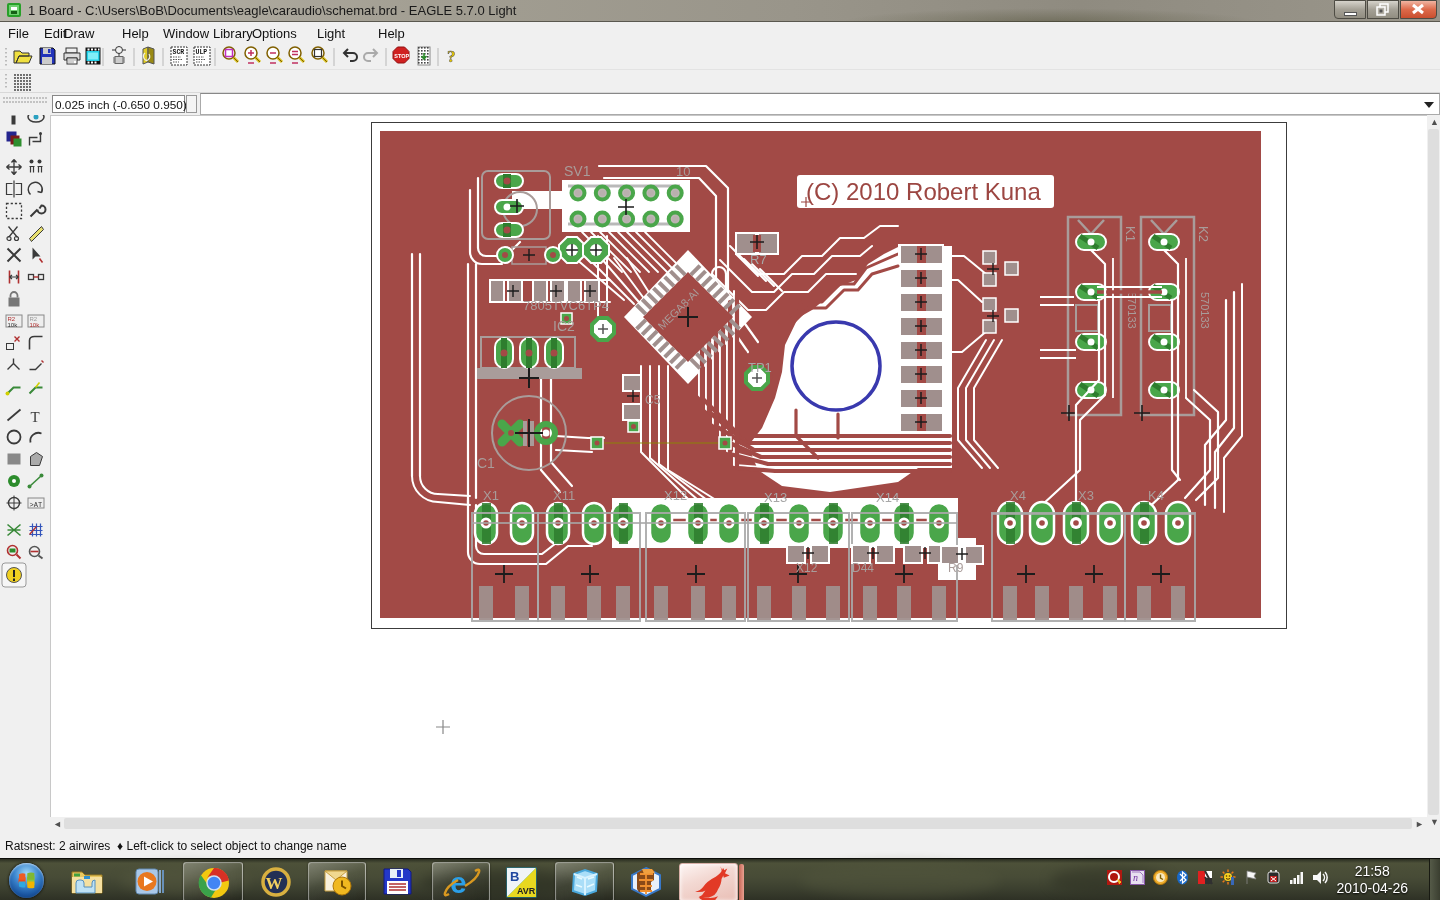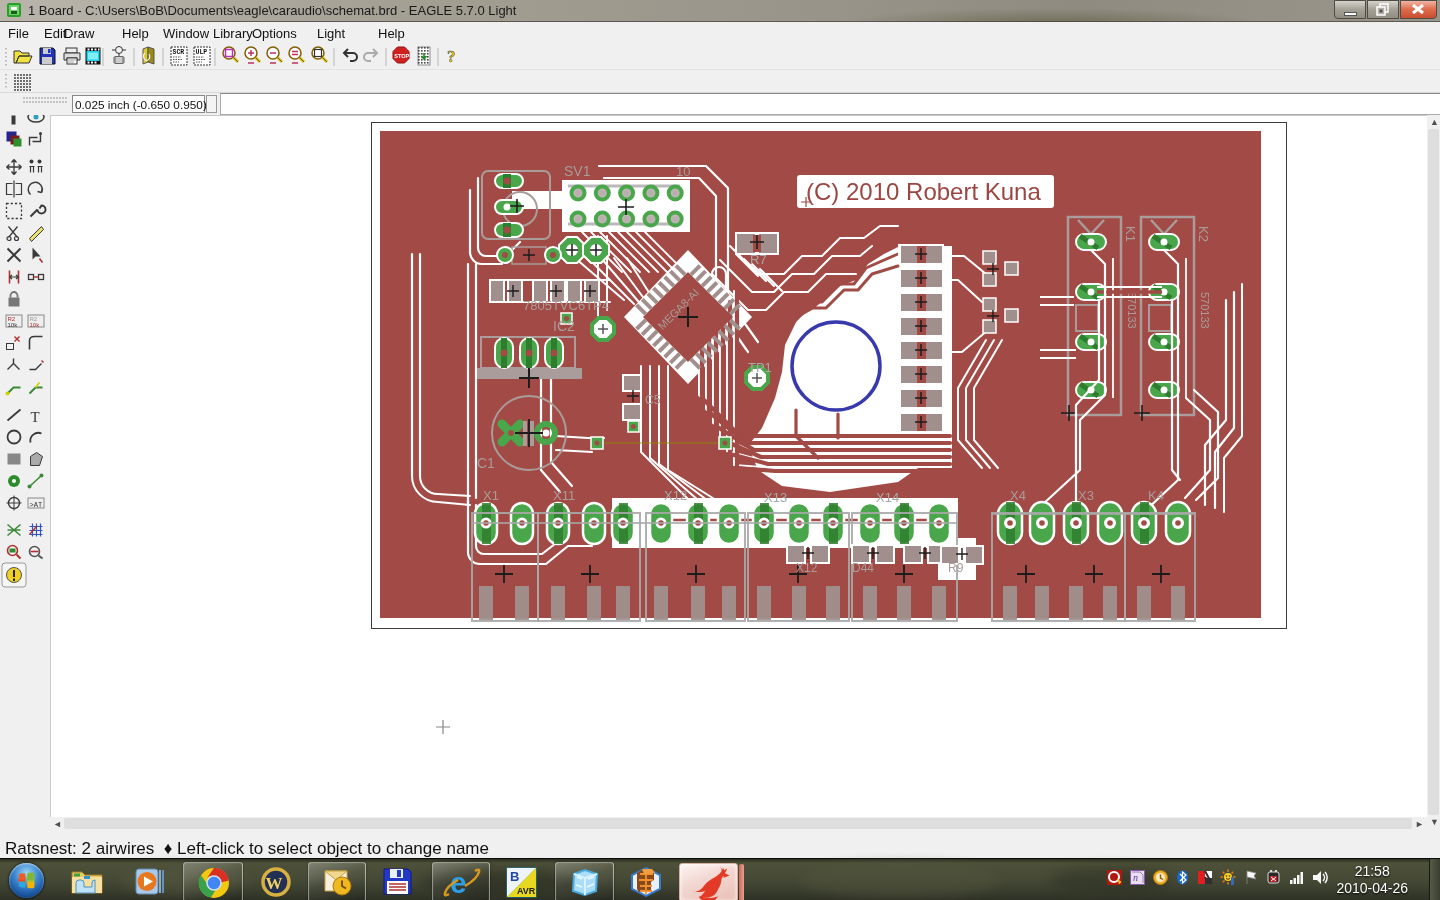--- a/index.html
+++ b/index.html
@@ -4,30 +4,30 @@
 * { margin:0; padding:0; box-sizing:border-box; }
 body { width:1440px; height:900px; overflow:hidden; font-family:"Liberation Sans", sans-serif; background:#f0f0f0; position:relative; }
 .titlebar { position:absolute; left:0; top:0; width:1440px; height:22px;
   background:linear-gradient(90deg, #b9b5ab 0%, #a29e92 30%, #99958a 55%, #8f8b80 75%, #9a968b 100%);
   border-bottom:1px solid #5a584f; }
 .titlebar .txt { position:absolute; left:28px; top:3px; font-size:13px; color:#1a1a1a; }
 .menubar { position:absolute; left:0; top:23px; width:1348px; height:21px; background:#f0f0f0; font-size:13px; color:#111; }
 .menubar span { position:absolute; top:3px; }
 .tb1 { position:absolute; left:0; top:44px; width:1440px; height:26px; background:#f0f0f0; border-bottom:1px solid #e3e3e3;}
 .tb2 { position:absolute; left:0; top:71px; width:1440px; height:22px; background:#f0f0f0; border-bottom:1px solid #d8d8d8;}
-.cmdrow { position:absolute; left:0; top:93px; width:1196px; height:22px; background:#f0f0f0;margin-left:20px; }
+.cmdrow { position:absolute; left:0; top:93px; width:1196px; height:22px; background:#f0f0f0; }
 .coord { position:absolute; left:52px; top:2px; width:133px; height:18px; background:#fff; border:1px solid #888; font-size:11.8px; padding:2px 2px; color:#111; white-space:nowrap; }
 .coord2 { position:absolute; left:186px; top:2px; width:11px; height:18px; background:#f4f4f4; border:1px solid #999; }
 .cmd { position:absolute; left:200px; top:0px; width:1240px; height:22px; background:#fff; border:1px solid #aaa; border-top-color:#888;}
 .cmd .arrow { position:absolute; right:5px; top:8px; width:0; height:0; border-left:5px solid transparent; border-right:5px solid transparent; border-top:6px solid #222; }
 .palette { position:absolute; left:0; top:115px; width:50px; height:714px; background:#f0f0f0; }
 .canvas { position:absolute; left:50px; top:115px; width:1377px; height:702px; background:#fff; border-left:1px solid #c8c8c8; border-top:1px solid #c8c8c8; }
 .vscroll { position:absolute; left:1427px; top:115px; width:13px; height:714px; background:#f0f0f0; }
 .hscroll { position:absolute; left:50px; top:817px; width:1377px; height:13px; background:#f0f0f0; }
-.statusbar { position:absolute; left:0; top:830px; width:1440px; height:28px; background:#f0f0f0; font-size:17px; color:#111; }
+.statusbar { position:absolute; left:0; top:830px; width:1440px; height:28px; background:#f0f0f0; font-size:12px; color:#111; }
 .taskbar { position:absolute; left:0; top:858px; width:1440px; height:42px;
   background:linear-gradient(180deg,#2a2d21 0%, #4d5139 10%, #474b36 45%, #3d4130 70%, #2e3125 100%); border-top:1px solid #0c0d09; }
 .camo1 { position:absolute; border-radius:50%; filter:blur(6px); }
 .arrbtn { position:absolute; font-size:9px; color:#505050; }
 </style></head><body>
 
 <div class="titlebar">
   <svg width="17" height="17" style="position:absolute;left:6px;top:2px;">
       <rect x="1" y="1" width="14" height="14" rx="2" fill="#28a028"></rect>
       <rect x="3" y="3" width="10" height="10" fill="#70d070"></rect>

